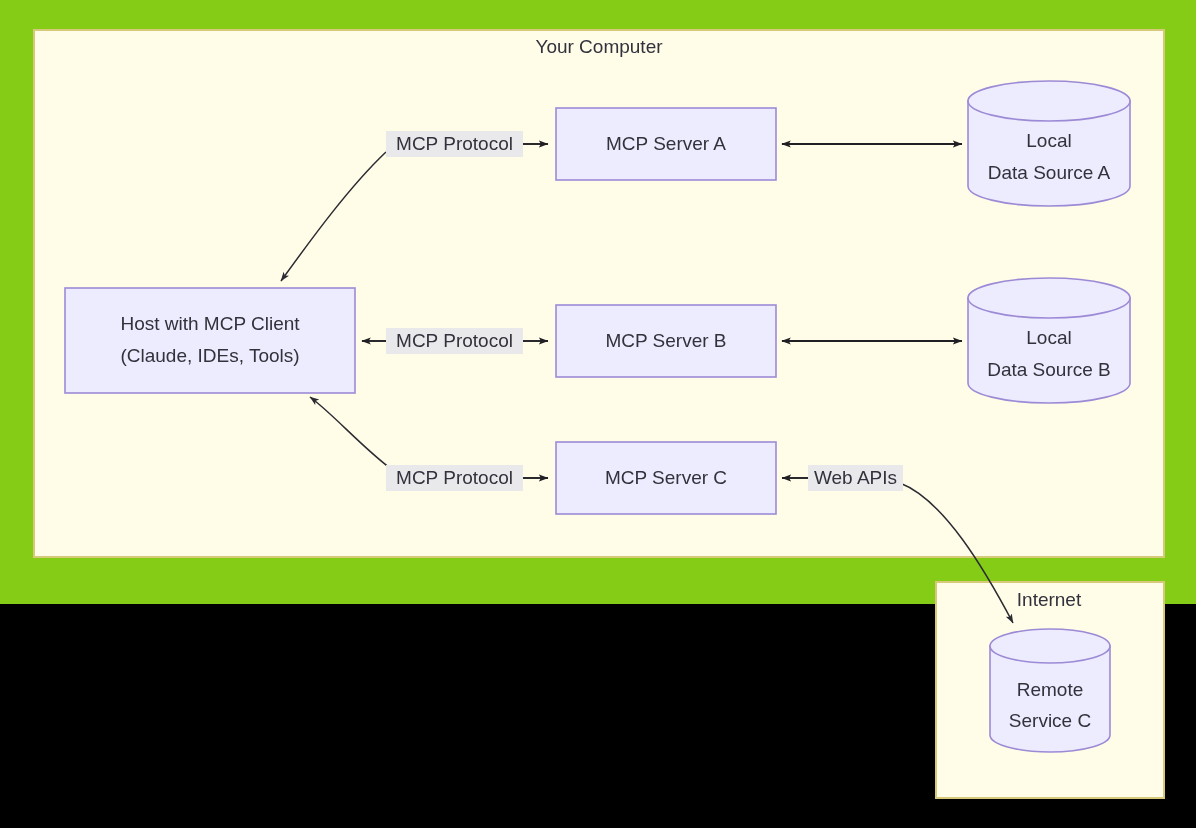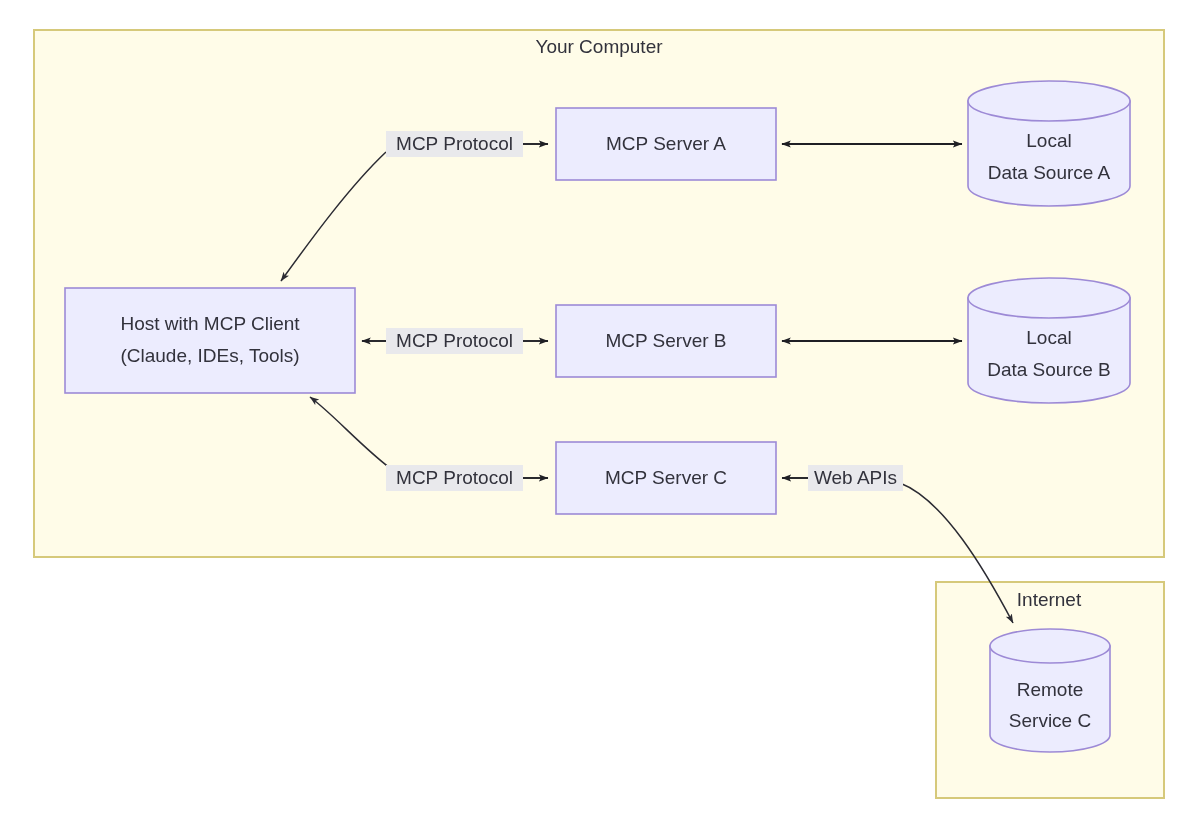--- a/index.html
+++ b/index.html
@@ -9,22 +9,22 @@
   }
   body {
     width: 1196px;
     height: 828px;
     font-family: "Liberation Sans", sans-serif;
     overflow: hidden;
   }
   #stage {
     position: relative;
     width: 1196px;
-    height: 828px;
-    background: #ffffff;
+    height: 604px;
+    background: #84cc16;
     text-align: center;
   }
   svg#diagram {
     position: absolute;
     left: 0;
     top: 0;
     width: 1196px;
     height: 828px;
   }
   .container-rect {

